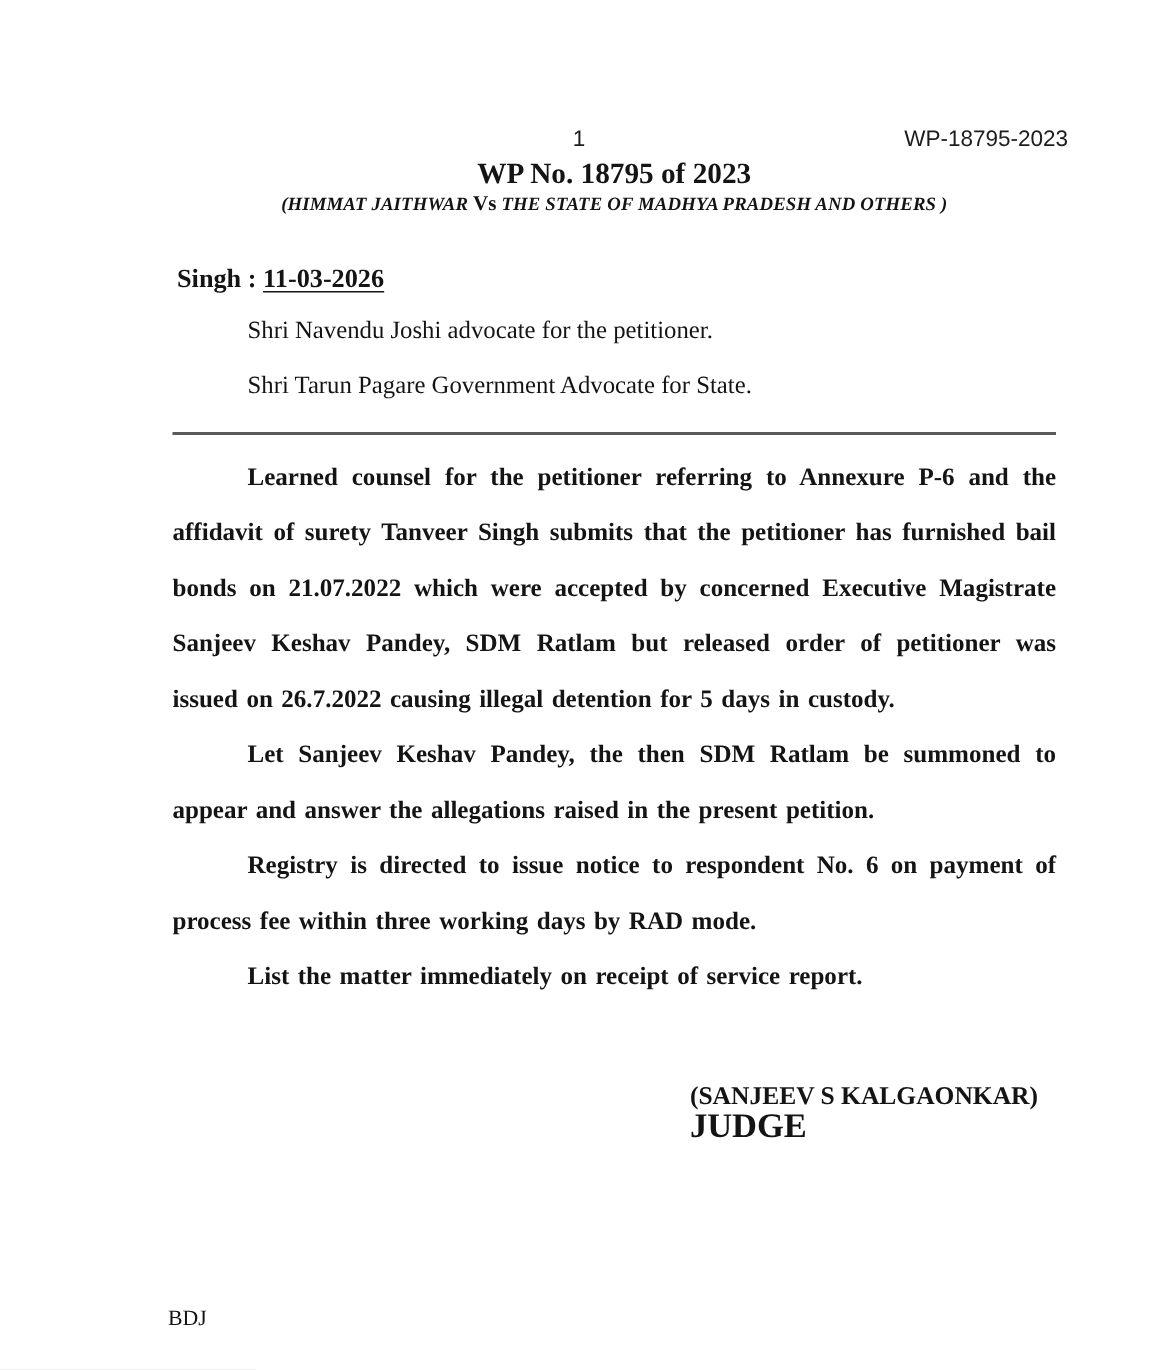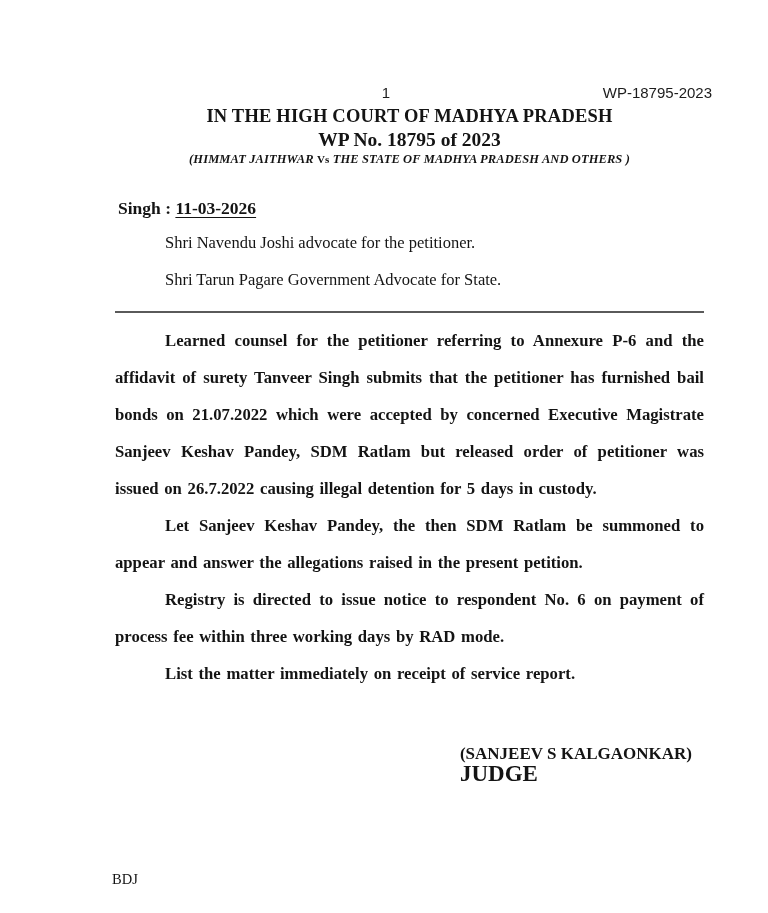--- a/index.html
+++ b/index.html
@@ -60,21 +60,21 @@
   .parties-line {
     font-size: 12.5px;
     font-weight: bold;
     font-style: italic;
     line-height: 15px;
     letter-spacing: 0.1px;
   }
   .parties-vs {
     font-weight: bold;
     font-style: normal;
-    font-size: 11px;
+    font-size: 14px;
   }
   
   .dated-line {
     margin-top: 31px;
     font-size: 17.5px;
     font-weight: bold;
     padding-left: 3px;
   }
   .dated-date { text-decoration: underline; text-underline-offset: 3px; }
   
@@ -126,21 +126,20 @@
 
 <div class="page">
   <div class="content">
 
     <div class="meta-row">
       <span class="page-num">1</span>
       <span class="case-ref">WP-18795-2023</span>
     </div>
 
     <div class="header-block">
-      <div class="court-line1">IN THE HIGH COURT OF MADHYA PRADESH</div>
       <div class="case-number">WP No. 18795 of 2023</div>
       <div class="parties-line">
         <span>(HIMMAT JAITHWAR</span>
         <span class="parties-vs">Vs</span>
         <span>THE STATE OF MADHYA PRADESH AND OTHERS )</span>
       </div>
     </div>
 
     <div class="dated-line">
       <span>Singh : </span><span class="dated-date">11-03-2026</span>

